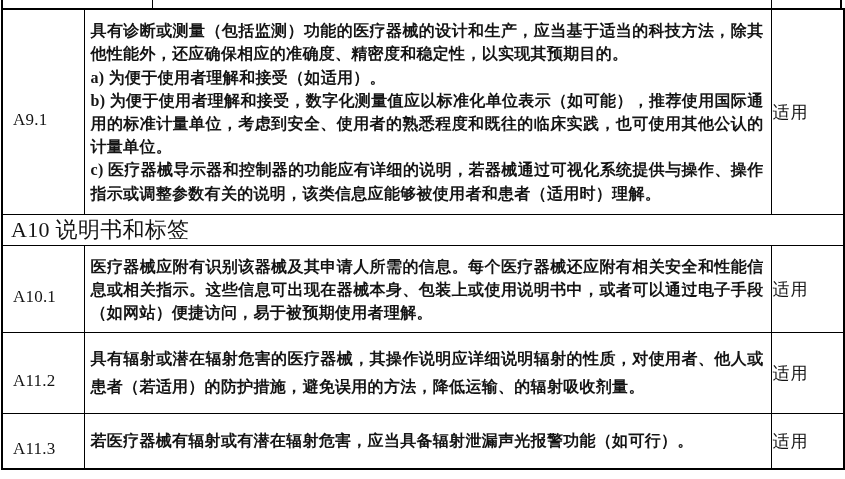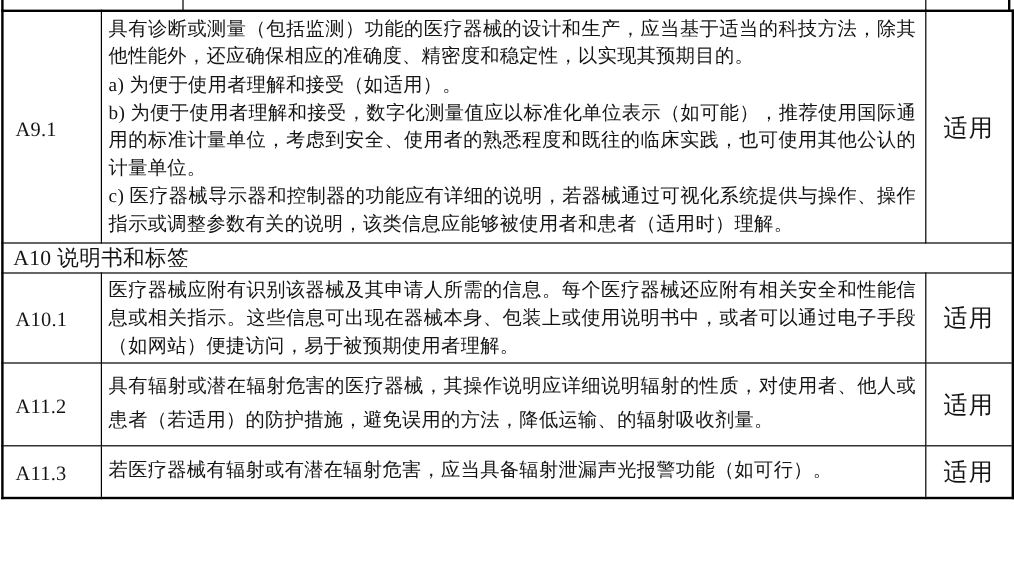--- a/index.html
+++ b/index.html
@@ -40,39 +40,39 @@
   table.req-table td {
     border: 1px solid #000;
     vertical-align: middle;
     overflow: hidden;
   }
   col.c-code   { width: 82px;  }
   col.c-text   { width: 687px; }
   col.c-status { width: 73px;  }
 
   td.code-cell {
-    padding: 4px 2px 0 10px;
+    padding: 16px 2px 0 10px;
     font-size: 17px;
     letter-spacing: 0.2px;
   }
   td.text-cell {
     padding: 2px 7px 2px 6px;
     font-size: 16px;
     letter-spacing: 0.3px;
     text-align: justify;
+    font-weight: bold;
   }
   td.text-cell .para { text-align: justify; }
   td.status-cell {
-    text-align: center;
-    font-size: 20px;
+    font-size: 17px;
     letter-spacing: 1px;
   }
   td.section-cell {
     padding: 0 6px 0 8px;
-    font-size: 18px;
+    font-size: 22px;
     letter-spacing: 0.3px;
     margin-top: 24px;
   }
 
   tr.r-a91  td { height: 188px; }
   tr.r-a10  td { height: 23px;  }
   tr.r-a101 td { height: 70px;  }
   tr.r-a11  td { height: 26px;  }
   tr.r-a111 td { height: 52px;  }
   tr.r-a112 td { height: 64px;  }

